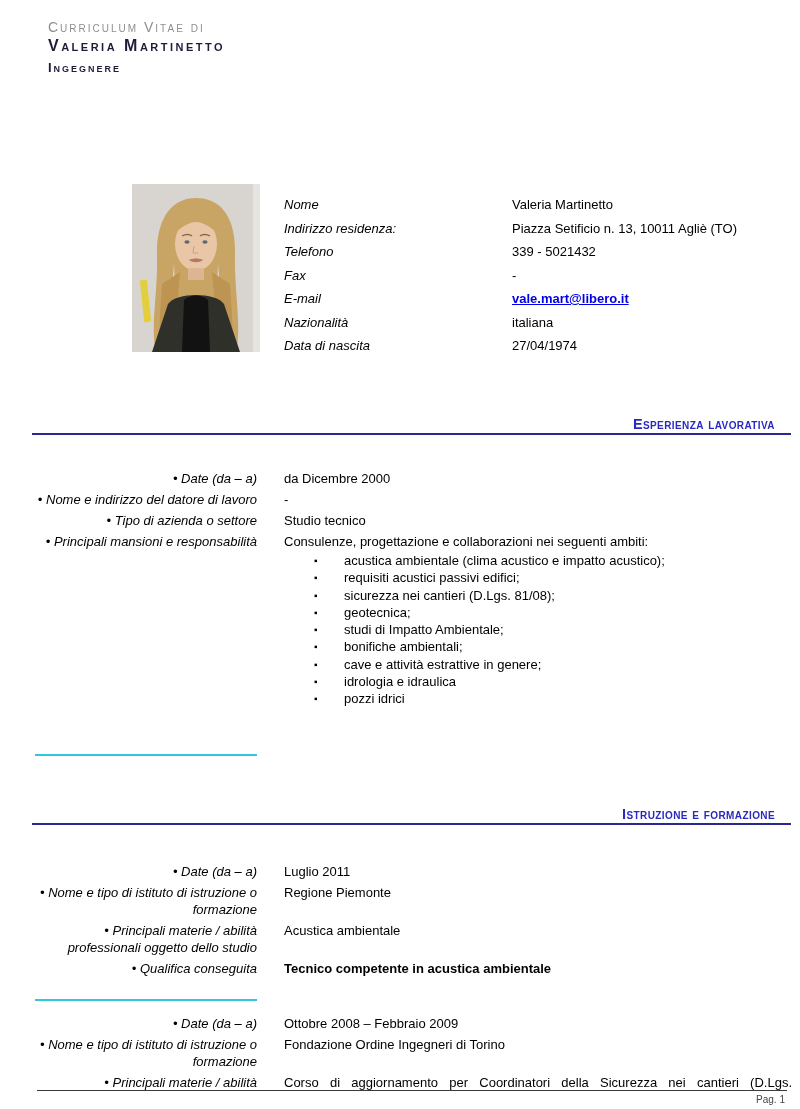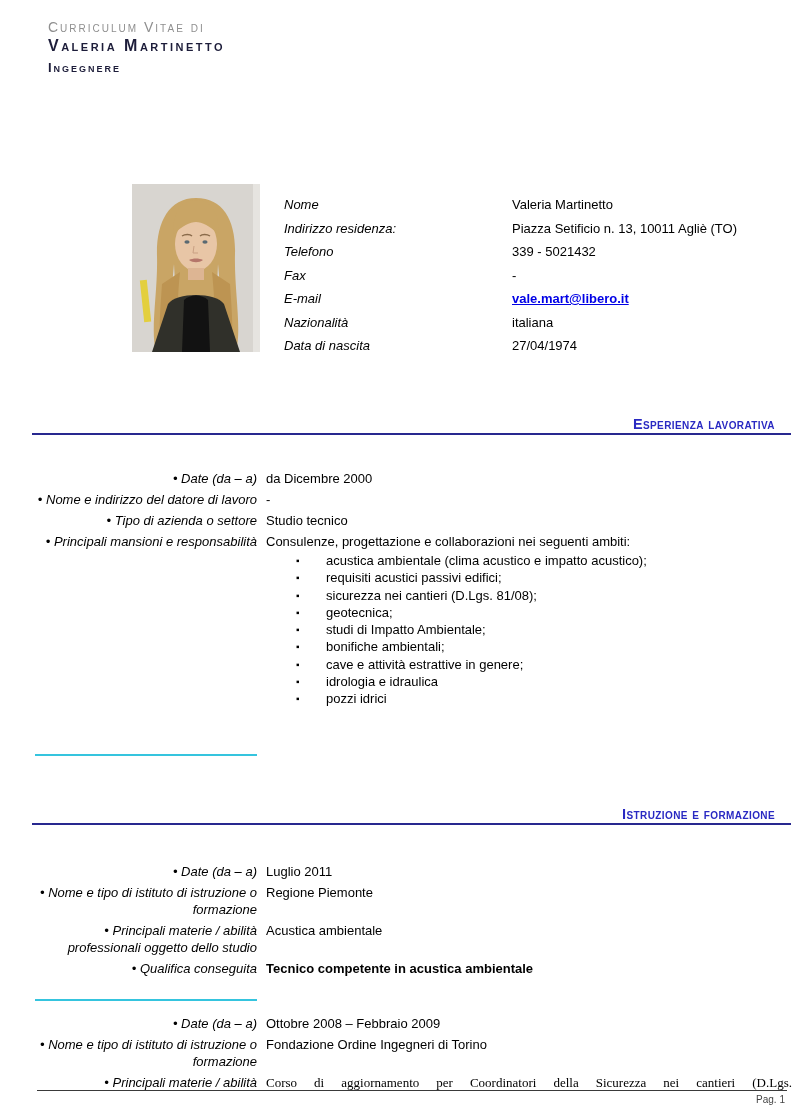--- a/index.html
+++ b/index.html
@@ -31,25 +31,25 @@
   .photo svg{display:block;width:128px;height:168px;}
 
   
   .fields{position:absolute;left:272px;top:184px;width:506px;}
   .field-row{display:grid;grid-template-columns:228px 1fr;line-height:17px;margin-bottom:6.5px;font-size:13px;}
   .field-label{font-style:italic;}
   .email-link{color:var(--link-blue);font-weight:bold;text-decoration:underline;cursor:pointer;}
 
   
   .entry{position:absolute;left:23px;width:757px;font-size:13px;}
-  .row{display:grid;grid-template-columns:222px 1fr;column-gap:9px;line-height:17px;margin-bottom:4px;}
+  .row{display:grid;grid-template-columns:222px 1fr;column-gap:27px;line-height:17px;margin-bottom:4px;}
   .lbl{text-align:right;font-style:italic;}
   .val{}
   .bold{font-weight:bold;}
-  .justify-line{text-align:justify;text-align-last:justify;font-family:Liberation Serif, serif;}
+  .justify-line{text-align:justify;text-align-last:justify;}
 
   
   .duty-list{list-style:none;padding-left:30px;margin-top:2px;}
   .duty-list li{display:grid;grid-template-columns:30px 1fr;line-height:17.3px;}
   .sq{font-size:10px;line-height:17.3px;}
 
   
   .cyan-line{position:absolute;left:23px;width:222px;height:2px;background:var(--rule-cyan);}
 
   

